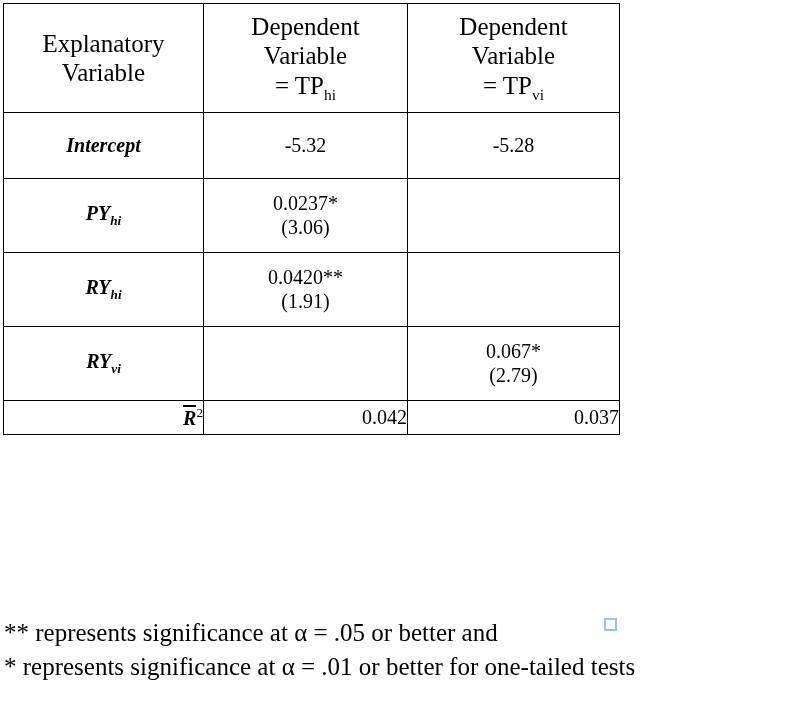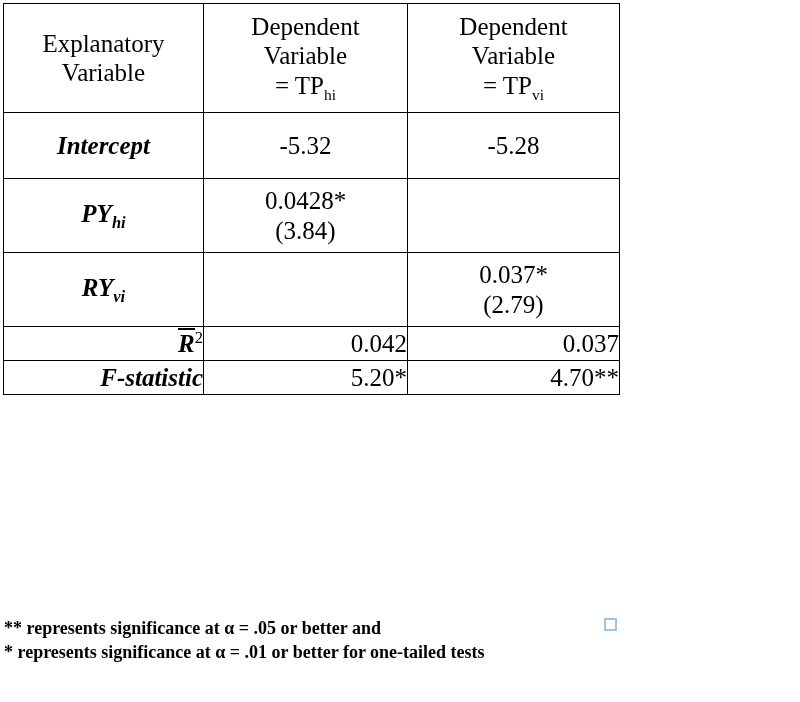--- a/index.html
+++ b/index.html
@@ -26,21 +26,21 @@
   table.stats {
     border-collapse: collapse;
     width: 616px;
     table-layout: fixed;
   }
   table.stats td {
     border: 1.6px solid #000000;
     text-align: center;
     vertical-align: middle;
     padding: 0;
-    font-size: 25px;
+    font-size: 20px;
     line-height: 1.18;
   }
 
   col.c1 { width: 200px; }
   col.c2 { width: 204px; }
   col.c3 { width: 212px; }
 
   
   tr.head td {
     height: 108px;
@@ -90,22 +90,22 @@
   .val-line { display: block; }
 
   
   #footnotes {
     position: absolute;
     left: 4px;
     top: 616px;
     width: 792px;
   }
   .footnote {
-    font-size: 18px;
-    font-weight: bold;
+    font-size: 25px;
+    font-weight: normal;
     line-height: 1.36;
     white-space: nowrap;
   }
 
   #handle {
     position: absolute;
     left: 604px;
     top: 618px;
     width: 13px;
     height: 13px;
@@ -148,56 +148,62 @@
           <span class="val-line">-5.32</span>
         </td>
         <td>
           <span class="val-line">-5.28</span>
         </td>
       </tr>
 
       <tr class="r-tall">
         <td class="label"><span>PY</span><span class="sub">hi</span></td>
         <td>
-          <span class="val-line">0.0428*</span>
-          <span class="val-line">(3.84)</span>
-        </td>
-        <td>
-          <span class="val-line"></span>
-          <span class="val-line"></span>
-        </td>
-      </tr>
-
+          <span class="val-line">0.0237*</span>
+          <span class="val-line">(3.06)</span>
+        </td>
+        <td>
+          <span class="val-line"></span>
+          <span class="val-line"></span>
+        </td>
+      </tr>
+
+      <tr class="r-tall">
+        <td class="label"><span>RY</span><span class="sub">hi</span></td>
+        <td>
+          <span class="val-line">0.0420**</span>
+          <span class="val-line">(1.91)</span>
+        </td>
+        <td>
+          <span class="val-line"></span>
+          <span class="val-line"></span>
+        </td>
+      </tr>
 
 
       <tr class="r-tall">
         <td class="label"><span>RY</span><span class="sub">vi</span></td>
         <td>
           <span class="val-line"></span>
           <span class="val-line"></span>
         </td>
         <td>
-          <span class="val-line">0.037*</span>
+          <span class="val-line">0.067*</span>
           <span class="val-line">(2.79)</span>
         </td>
       </tr>
 
       <tr class="r-short">
         <td class="label"><span class="overbar">R</span><span class="sup">2</span></td>
         <td>0.042</td>
         <td>0.037</td>
       </tr>
 
 
 
-      <tr class="r-short">
-        <td class="label"><span>F-statistic</span></td>
-        <td>5.20*</td>
-        <td>4.70**</td>
-      </tr>
     </tbody>
   </table>
 </div>
 
 <div id="footnotes">
   <div class="footnote">** represents significance at α = .05 or better and</div>
   <div class="footnote">* represents significance at α = .01 or better for one-tailed tests</div>
 </div>
 
 <div id="handle"></div>

